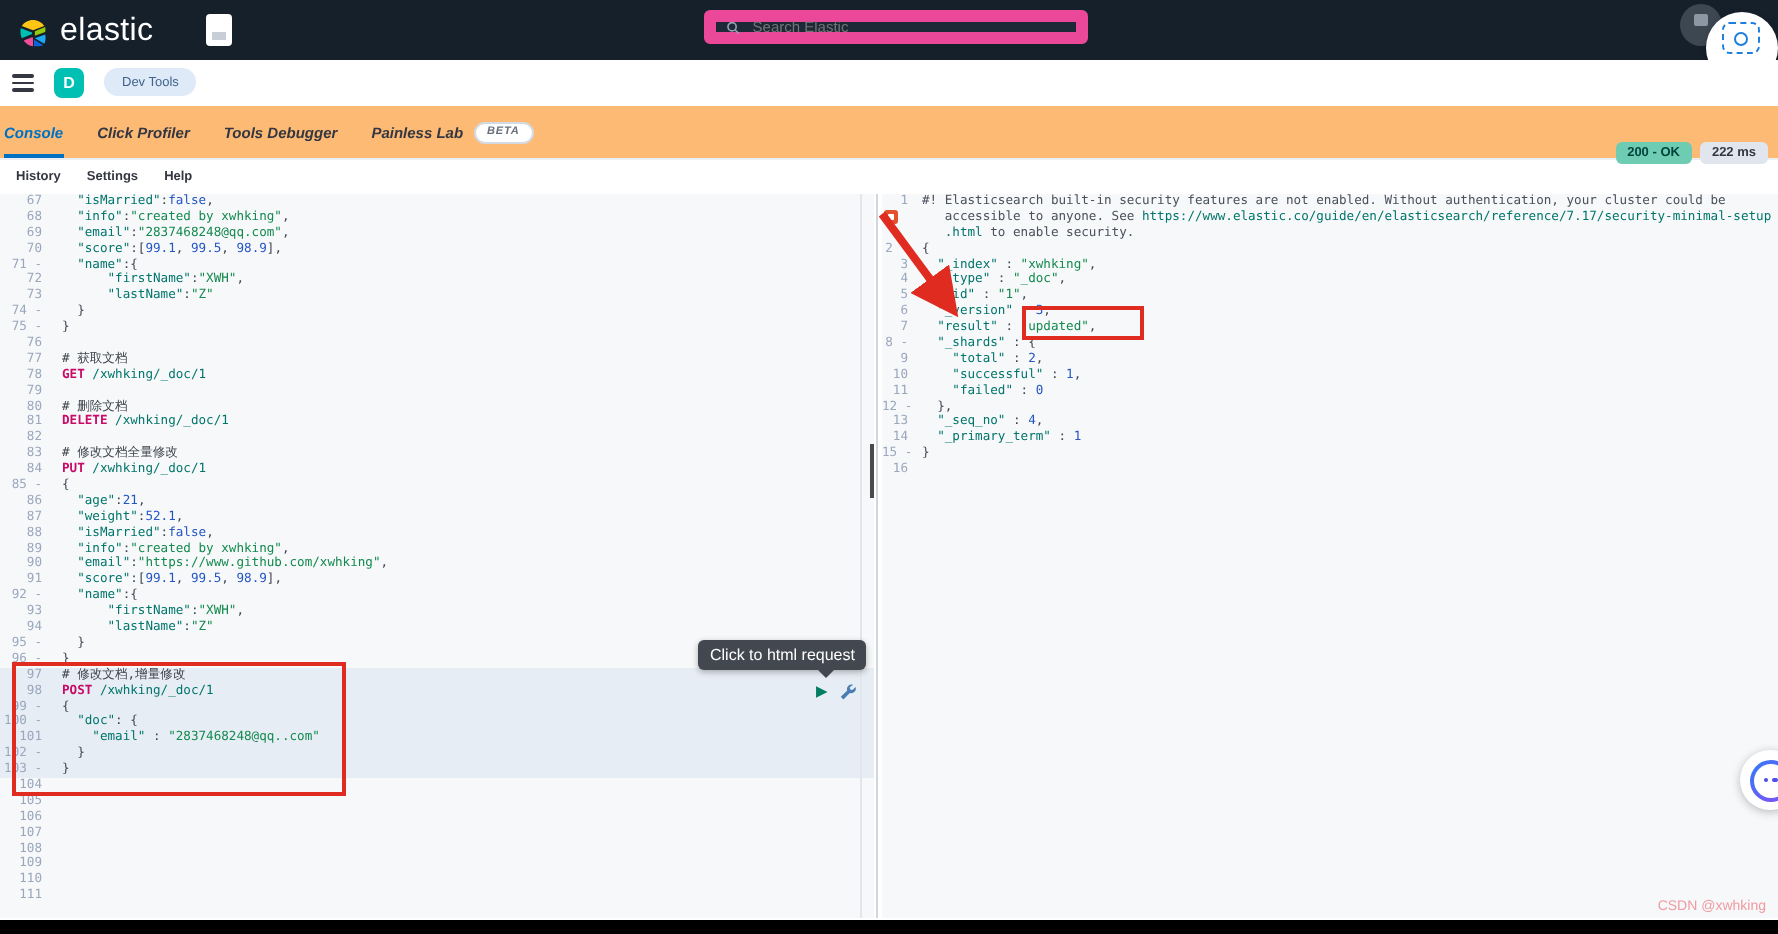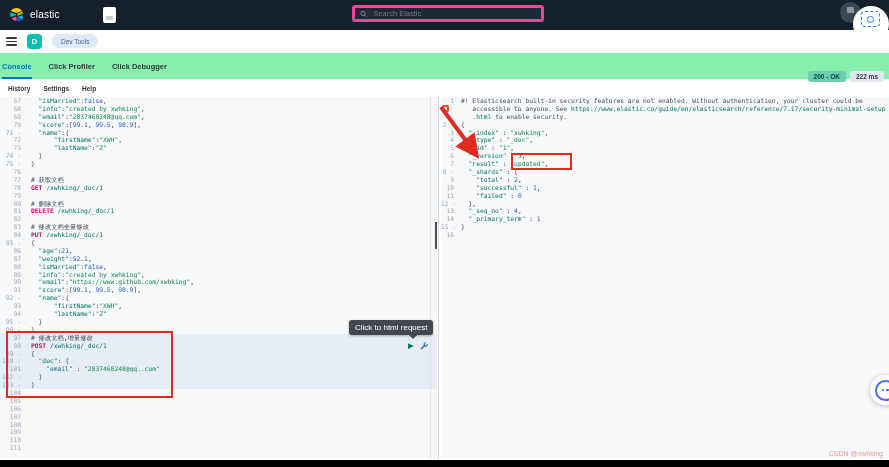--- a/index.html
+++ b/index.html
@@ -1,44 +1,44 @@
 <!DOCTYPE html>
 <html><head>
 <meta charset="utf-8">
 <style>
   html,body{margin:0;padding:0;background:#e8e8e8;}
   .screen{position:relative;width:889px;height:467px;background:#ffffff;overflow:hidden;
           font-family:"Liberation Sans",sans-serif;-webkit-font-smoothing:antialiased;}
   
   .topbar{position:absolute;left:0;top:0;right:0;height:30px;background:#16202b;}
   .logo{position:absolute;left:9px;top:7px;display:flex;align-items:center;gap:6px;}
-  .brand{color:#fff;font-size:10px;font-weight:400;letter-spacing:.2px;}
+  .brand{color:#fff;font-size:16px;font-weight:400;letter-spacing:.2px;}
   .space-icon{position:absolute;left:103px;top:7px;width:13px;height:16px;background:#fff;border-radius:2px;}
   .space-icon:after{content:"";position:absolute;left:3px;top:9px;width:7px;height:4px;background:#c9ced6;}
   .search{position:absolute;left:352px;top:5px;width:192px;height:17px;background:#1d2936;
-          border:3px solid #ec4899;border-radius:3px;display:flex;align-items:center;gap:4px;padding:0 5px;box-sizing:border-box;}
+          border:6px solid #ec4899;border-radius:3px;display:flex;align-items:center;gap:4px;padding:0 5px;box-sizing:border-box;}
   .search input{background:transparent;border:none;outline:none;color:#98a2b3;font-size:7.5px;width:100%;
           font-family:"Liberation Sans",sans-serif;}
   .avatar{position:absolute;left:840px;top:2px;width:21px;height:21px;border-radius:50%;background:#3d4752;}
   .avatar:after{content:"";position:absolute;left:7px;top:5px;width:7px;height:6px;background:#8d97a3;border-radius:1px;}
   .capture-circle{position:absolute;left:853px;top:6px;width:36px;height:36px;border-radius:50%;background:#fff;
           box-shadow:0 1px 3px rgba(0,0,0,.25);}
   .capture-frame{position:absolute;left:861px;top:11px;width:17px;height:14px;border:1.6px dashed #1f7edb;border-radius:4px;}
   .capture-dot{position:absolute;left:867px;top:16px;width:5px;height:5px;border:1.4px solid #1f7edb;border-radius:50%;}
   
   .navbar{position:absolute;left:0;top:30px;right:0;height:23px;background:#fff;border-bottom:1px solid #d3dae6;}
   .hamburger{position:absolute;left:6px;top:7px;width:11px;height:9px;display:flex;flex-direction:column;justify-content:space-between;cursor:pointer;}
   .hamburger span{display:block;height:1.6px;background:#343741;border-radius:1px;}
   .space-badge{position:absolute;left:27px;top:4px;width:15px;height:15px;background:#00bfb3;border-radius:4px;
           color:#fff;font-size:8px;font-weight:bold;display:flex;align-items:center;justify-content:center;}
   .crumb{position:absolute;left:52px;top:4px;height:14px;background:#dfeaf9;border-radius:8px;color:#41638c;
           font-size:6.5px;display:flex;align-items:center;padding:0 9px;}
   
-  .tabbar{position:absolute;left:0;top:53px;right:0;height:26px;background:#86efac;display:flex;align-items:stretch;
-          gap:17px;padding-left:2px;border-bottom:1px solid #eceff4;}
+  .tabbar{position:absolute;left:0;top:53px;right:0;height:26px;background:#fdba74;display:flex;align-items:stretch;
+          gap:17px;padding-left:2px;border-bottom:1px solid #eceff4;font-style:italic;}
   .tab{display:flex;align-items:center;font-size:7.5px;font-weight:bold;color:#343741;cursor:pointer;gap:5px;}
   .tab.active{color:#0071c2;box-shadow:inset 0 -2px 0 #0071c2;}
   .beta{font-size:5.5px;border:1px solid #d3dae6;border-radius:7px;padding:1.5px 6px;color:#69707d;background:#fff;letter-spacing:.4px;}
   
   .ctoolbar{position:absolute;left:0;top:79px;right:0;height:18px;display:flex;align-items:center;gap:13px;padding-left:8px;}
   .tool{font-size:6.5px;color:#343741;font-weight:bold;cursor:pointer;}
   .badges{position:absolute;right:5px;top:71px;display:flex;gap:4px;}
   .badge-ok{background:#6dccb1;color:#00443c;font-size:6.5px;font-weight:bold;padding:2px 6px;border-radius:3px;}
   .badge-time{background:#e1e6ee;color:#343741;font-size:6.5px;font-weight:bold;padding:2px 6px;border-radius:3px;}
   
@@ -127,22 +127,26 @@
   </div>
 
   <div class="tabbar">
     <div class="tab active">
         <span>Console</span>
       </div>
     <div class="tab">
         <span>Click Profiler</span>
       </div>
     <div class="tab">
-        <span>Click Debugger</span>
-      </div>
+        <span>Tools Debugger</span>
+      </div>
+    <div class="tab">
+      <span>Painless Lab</span>
+      <span class="beta">BETA</span>
+    </div>
   </div>
 
   <div class="ctoolbar">
     <span class="tool">History</span>
     <span class="tool">Settings</span>
     <span class="tool">Help</span>
   </div>
   <div class="badges">
     <span class="badge-ok">200 - OK</span>
     <span class="badge-time">222 ms</span>

